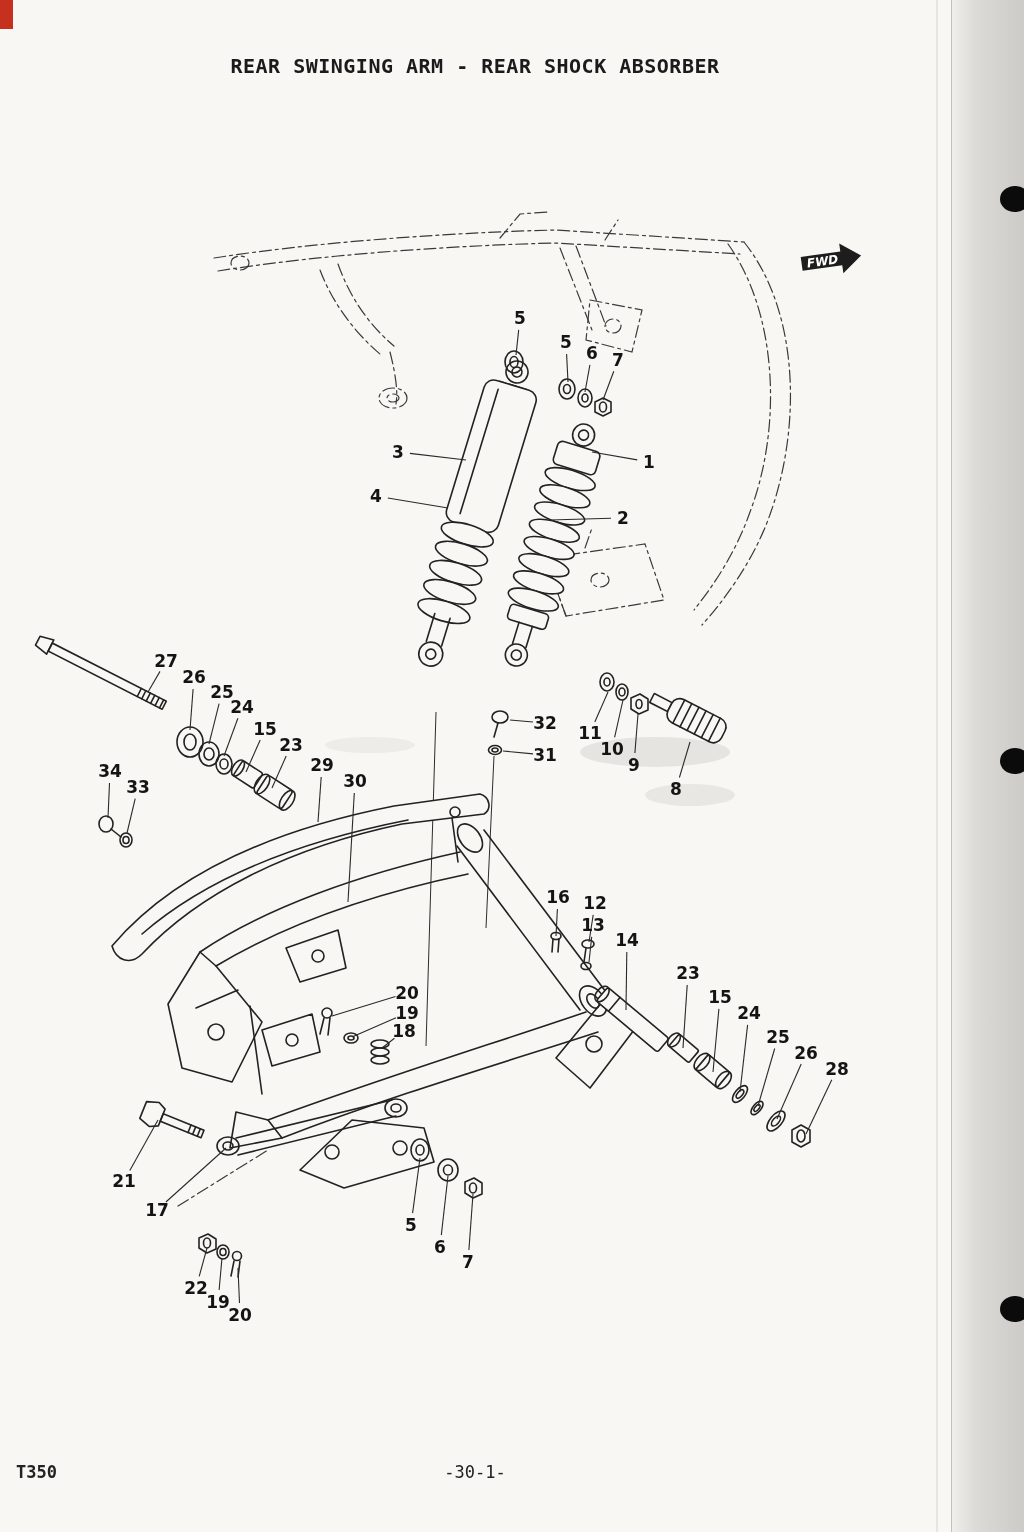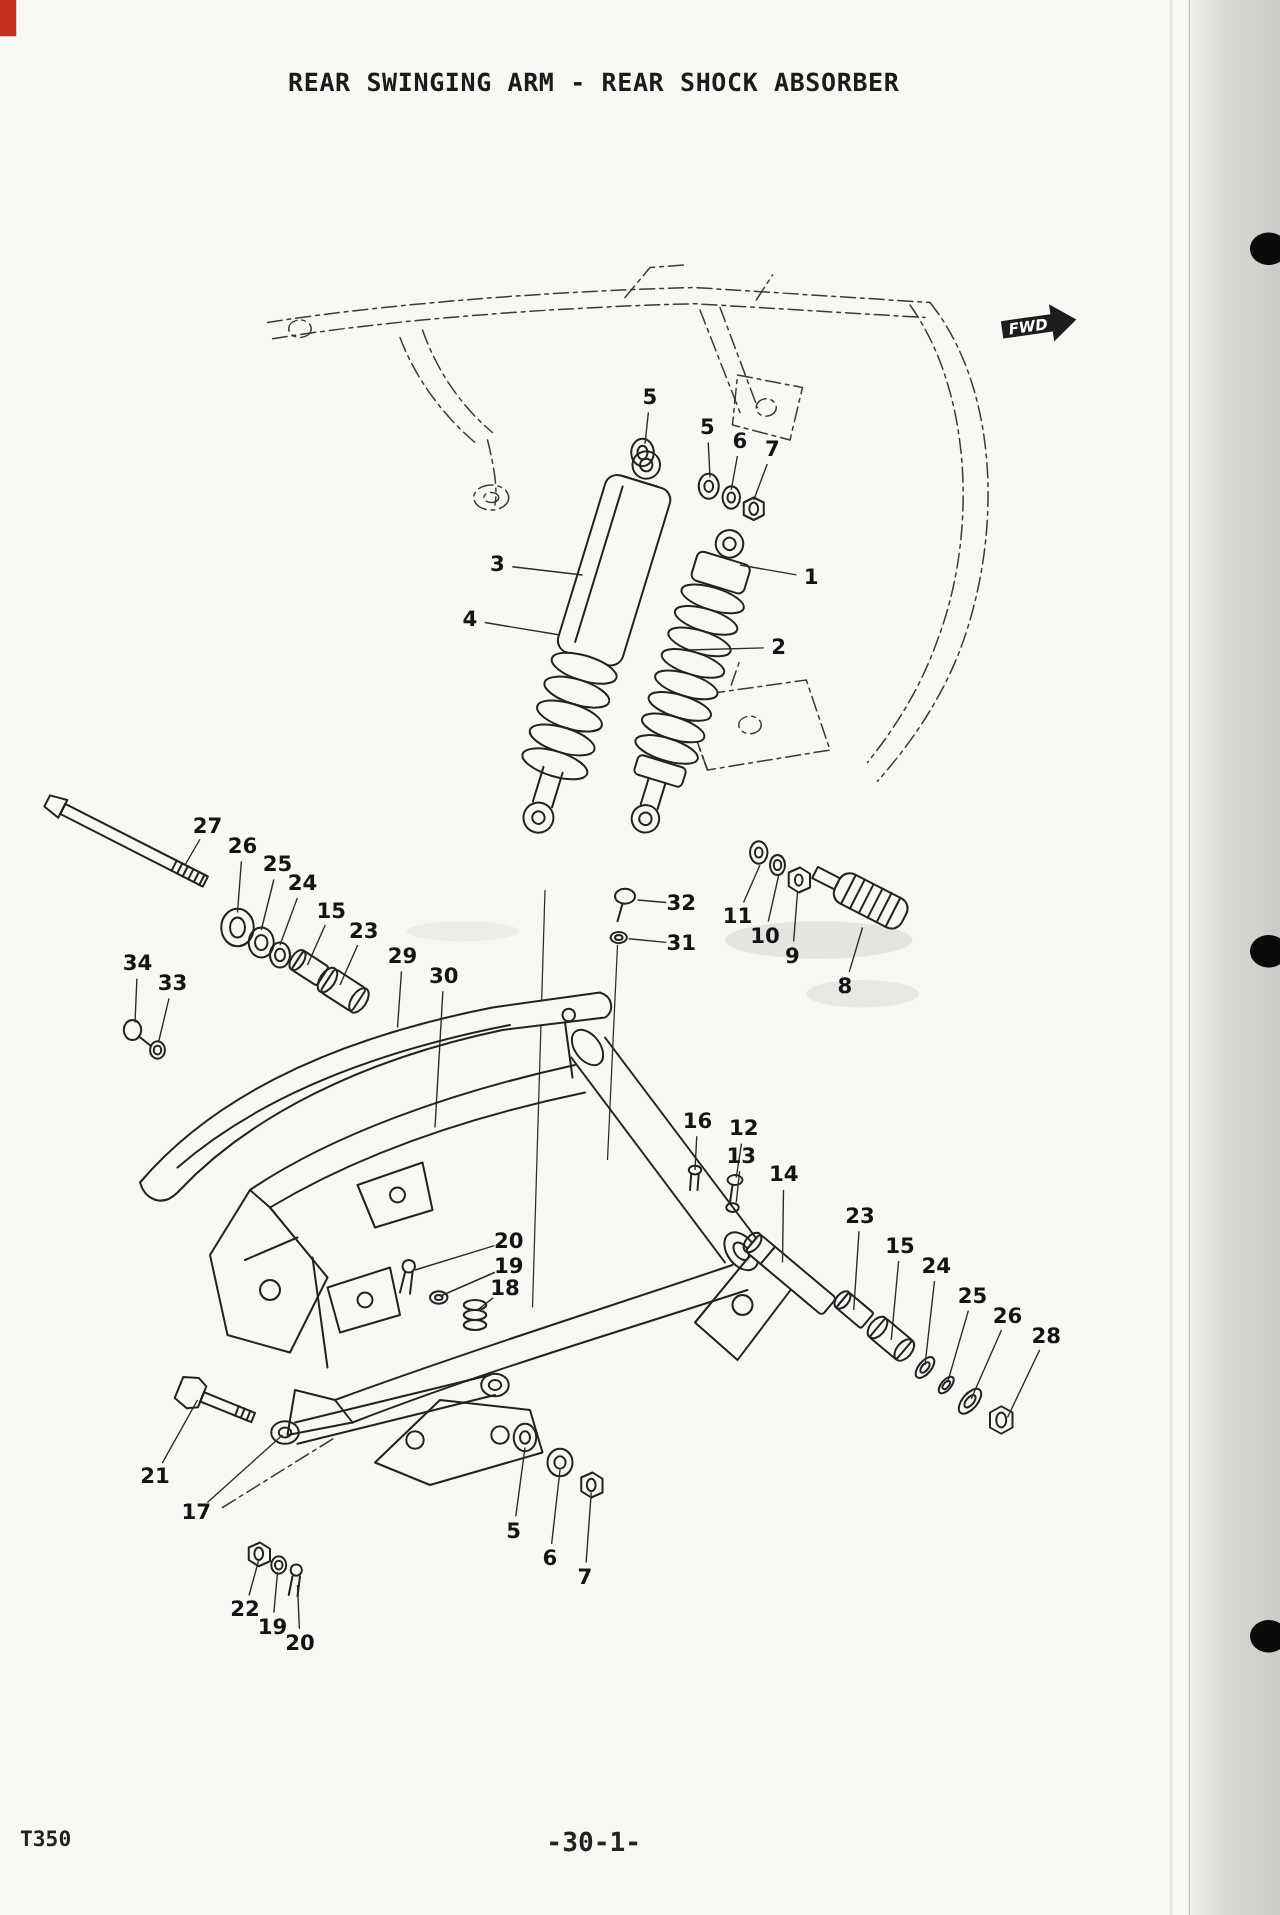--- a/index.html
+++ b/index.html
@@ -4,21 +4,21 @@
 <style>
   html,body{margin:0;padding:0;background:#ffffff;}
   .page{position:relative;width:1024px;height:1532px;background:#f8f7f4;overflow:hidden;
         font-family:"DejaVu Sans",sans-serif;color:#1c1c1c;}
   .title{position:absolute;top:30px;left:0;width:950px;text-align:center;
          font-family:"DejaVu Sans Mono",monospace;font-weight:bold;font-size:20px;
          letter-spacing:.5px;color:#1b1b1b;margin-top:24px;}
   .footer-left{position:absolute;left:16px;top:1462px;
          font-family:"DejaVu Sans Mono",monospace;font-size:17px;font-weight:bold;color:#222;}
   .footer-center{position:absolute;left:0;top:1462px;width:950px;text-align:center;
-         font-family:"DejaVu Sans Mono",monospace;font-size:21px;font-weight:bold;color:#222;}
+         font-family:"DejaVu Sans Mono",monospace;font-size:17px;font-weight:normal;color:#222;}
   .scan-edge{position:absolute;right:0;top:0;width:72px;height:100%;
          background:linear-gradient(90deg,#efeeeb 0%,#dbdad7 35%,#cccbc8 100%);
          border-left:1px solid #c2c1be;}
   .page-crease{position:absolute;right:86px;top:0;width:2px;height:100%;background:#e6e5e1;}
   .binder-dot{position:absolute;right:-6px;width:30px;height:26px;background:#0b0b0b;border-radius:50%;}
   .red-mark{position:absolute;left:0;top:0;width:13px;height:29px;background:#c5301f;}
   svg{position:absolute;left:0;top:0;}
   .ink{stroke:#222;fill:none;stroke-width:1.6;stroke-linecap:round;stroke-linejoin:round;}
   .thin{stroke:#2c2c2c;fill:none;stroke-width:1;}
   .phantom{stroke:#3a3a3a;fill:none;stroke-width:1.2;stroke-dasharray:12 4 3 4;stroke-linecap:round;}

